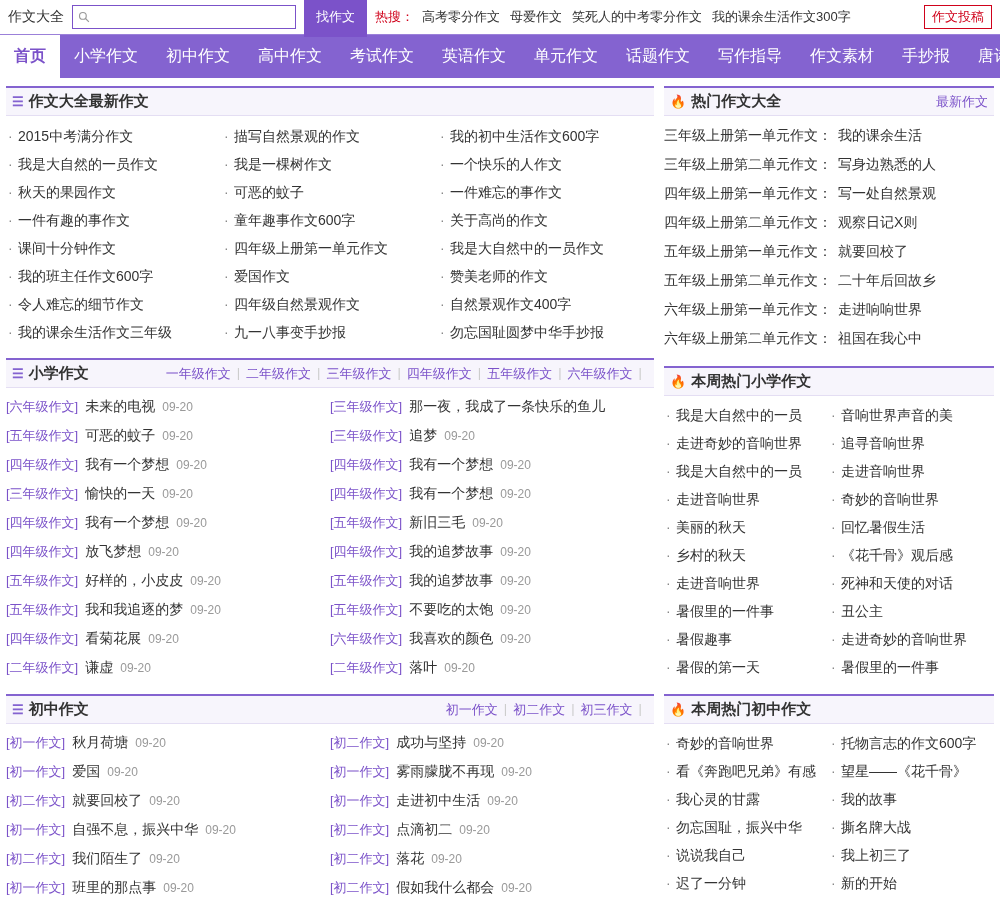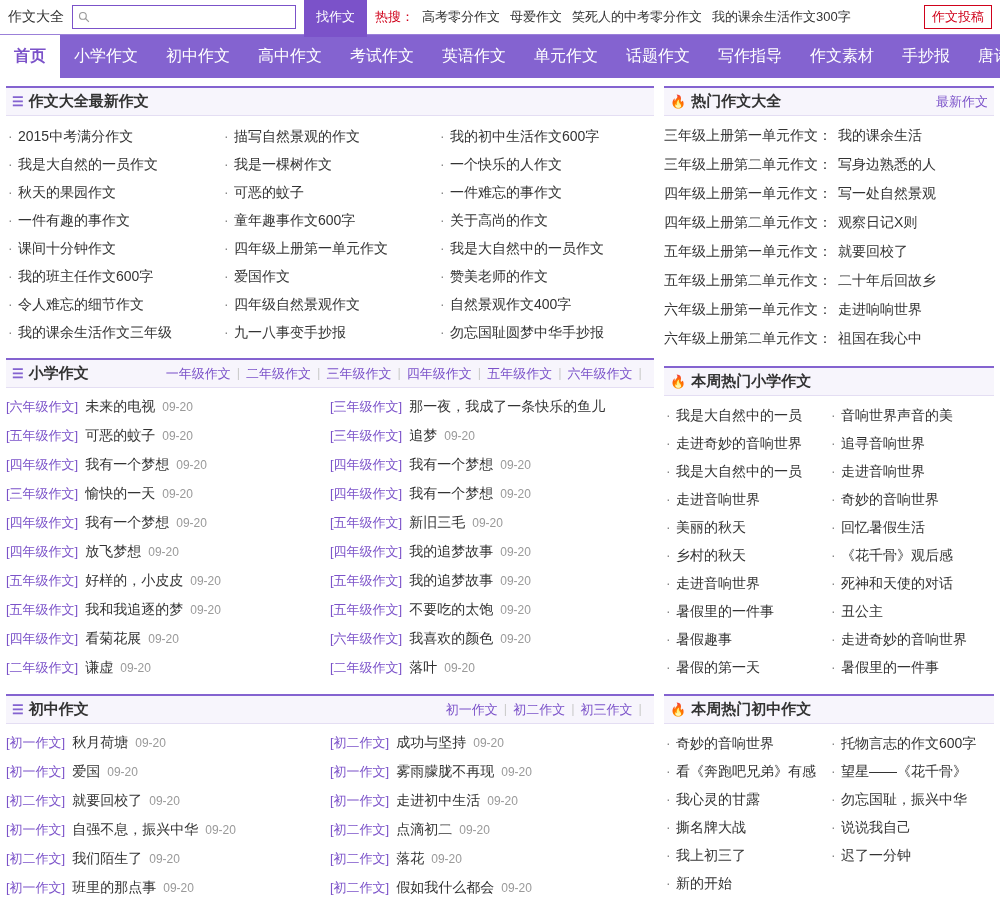--- a/index.html
+++ b/index.html
@@ -548,20 +548,21 @@
           <span class="flame-icon">🔥</span>
           <span>本周热门初中作文</span>
         </div>
       </div>
       <div class="rgrid2">
         <a class="dot-item">奇妙的音响世界</a>
         <a class="dot-item">托物言志的作文600字</a>
         <a class="dot-item">看《奔跑吧兄弟》有感</a>
         <a class="dot-item">望星——《花千骨》</a>
         <a class="dot-item">我心灵的甘露</a>
+        <a class="dot-item">我的故事</a>
         <a class="dot-item">勿忘国耻，振兴中华</a>
         <a class="dot-item">撕名牌大战</a>
         <a class="dot-item">说说我自己</a>
         <a class="dot-item">我上初三了</a>
         <a class="dot-item">迟了一分钟</a>
         <a class="dot-item">新的开始</a>
       </div>
     </div>
 
   </div>

